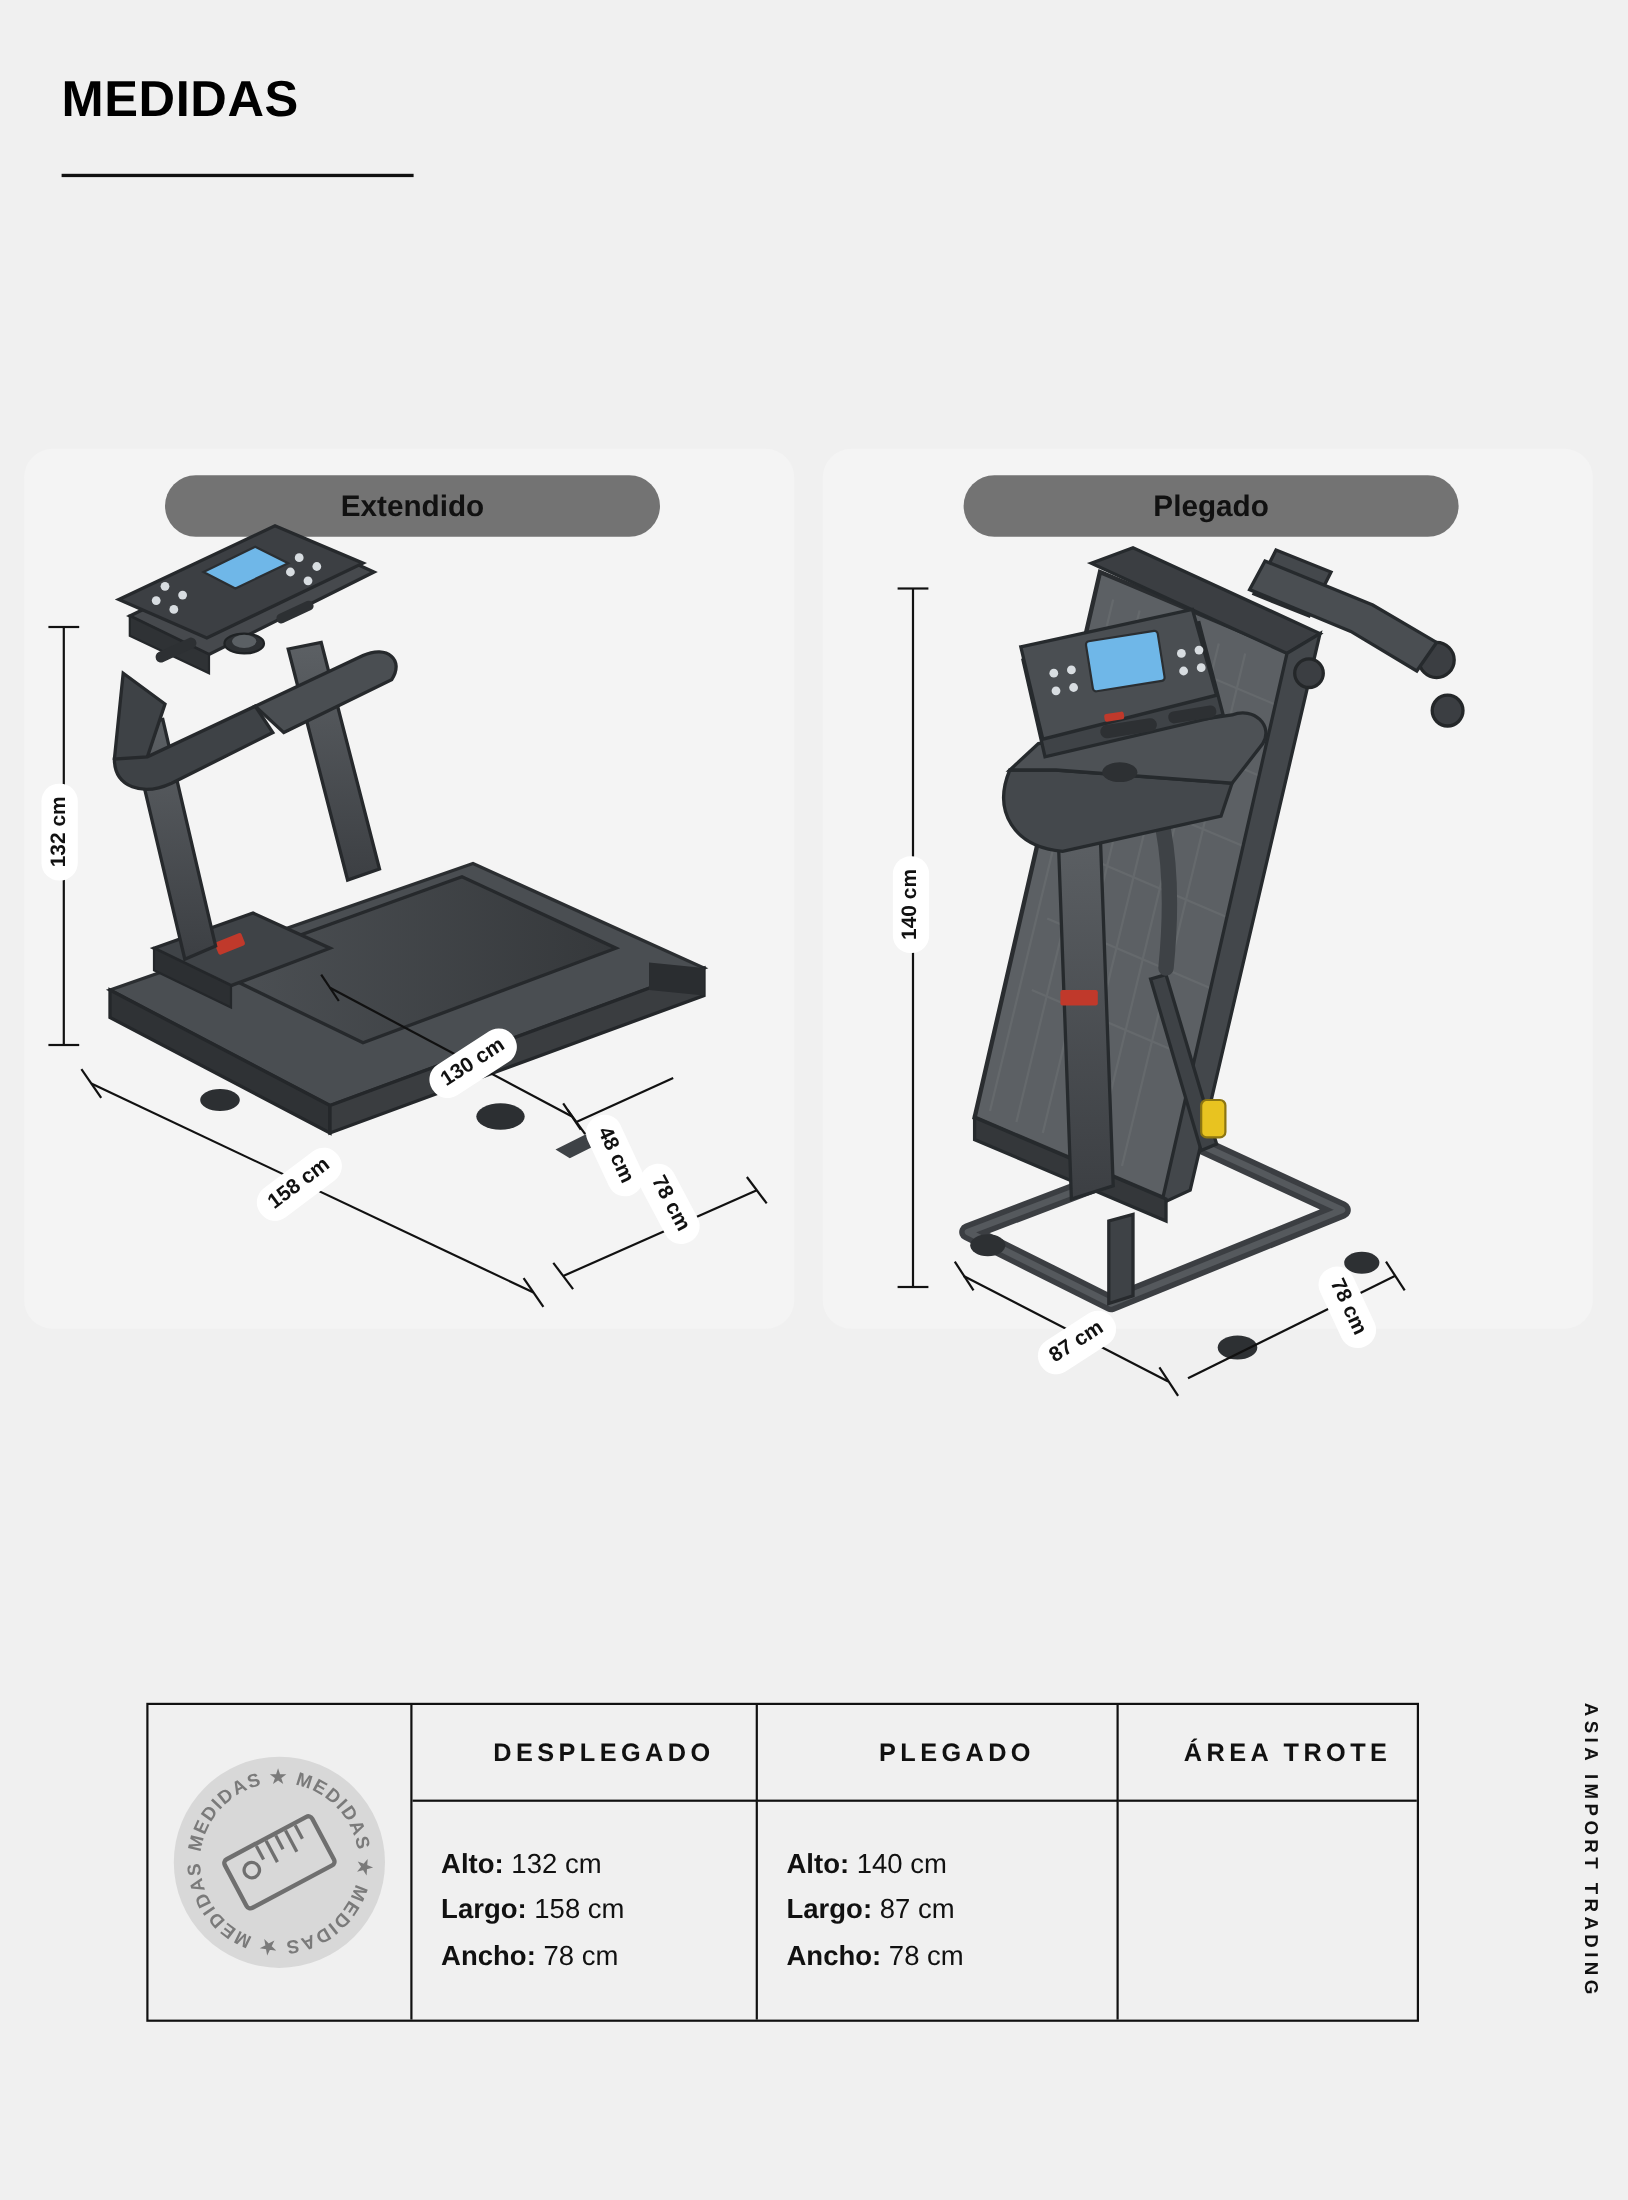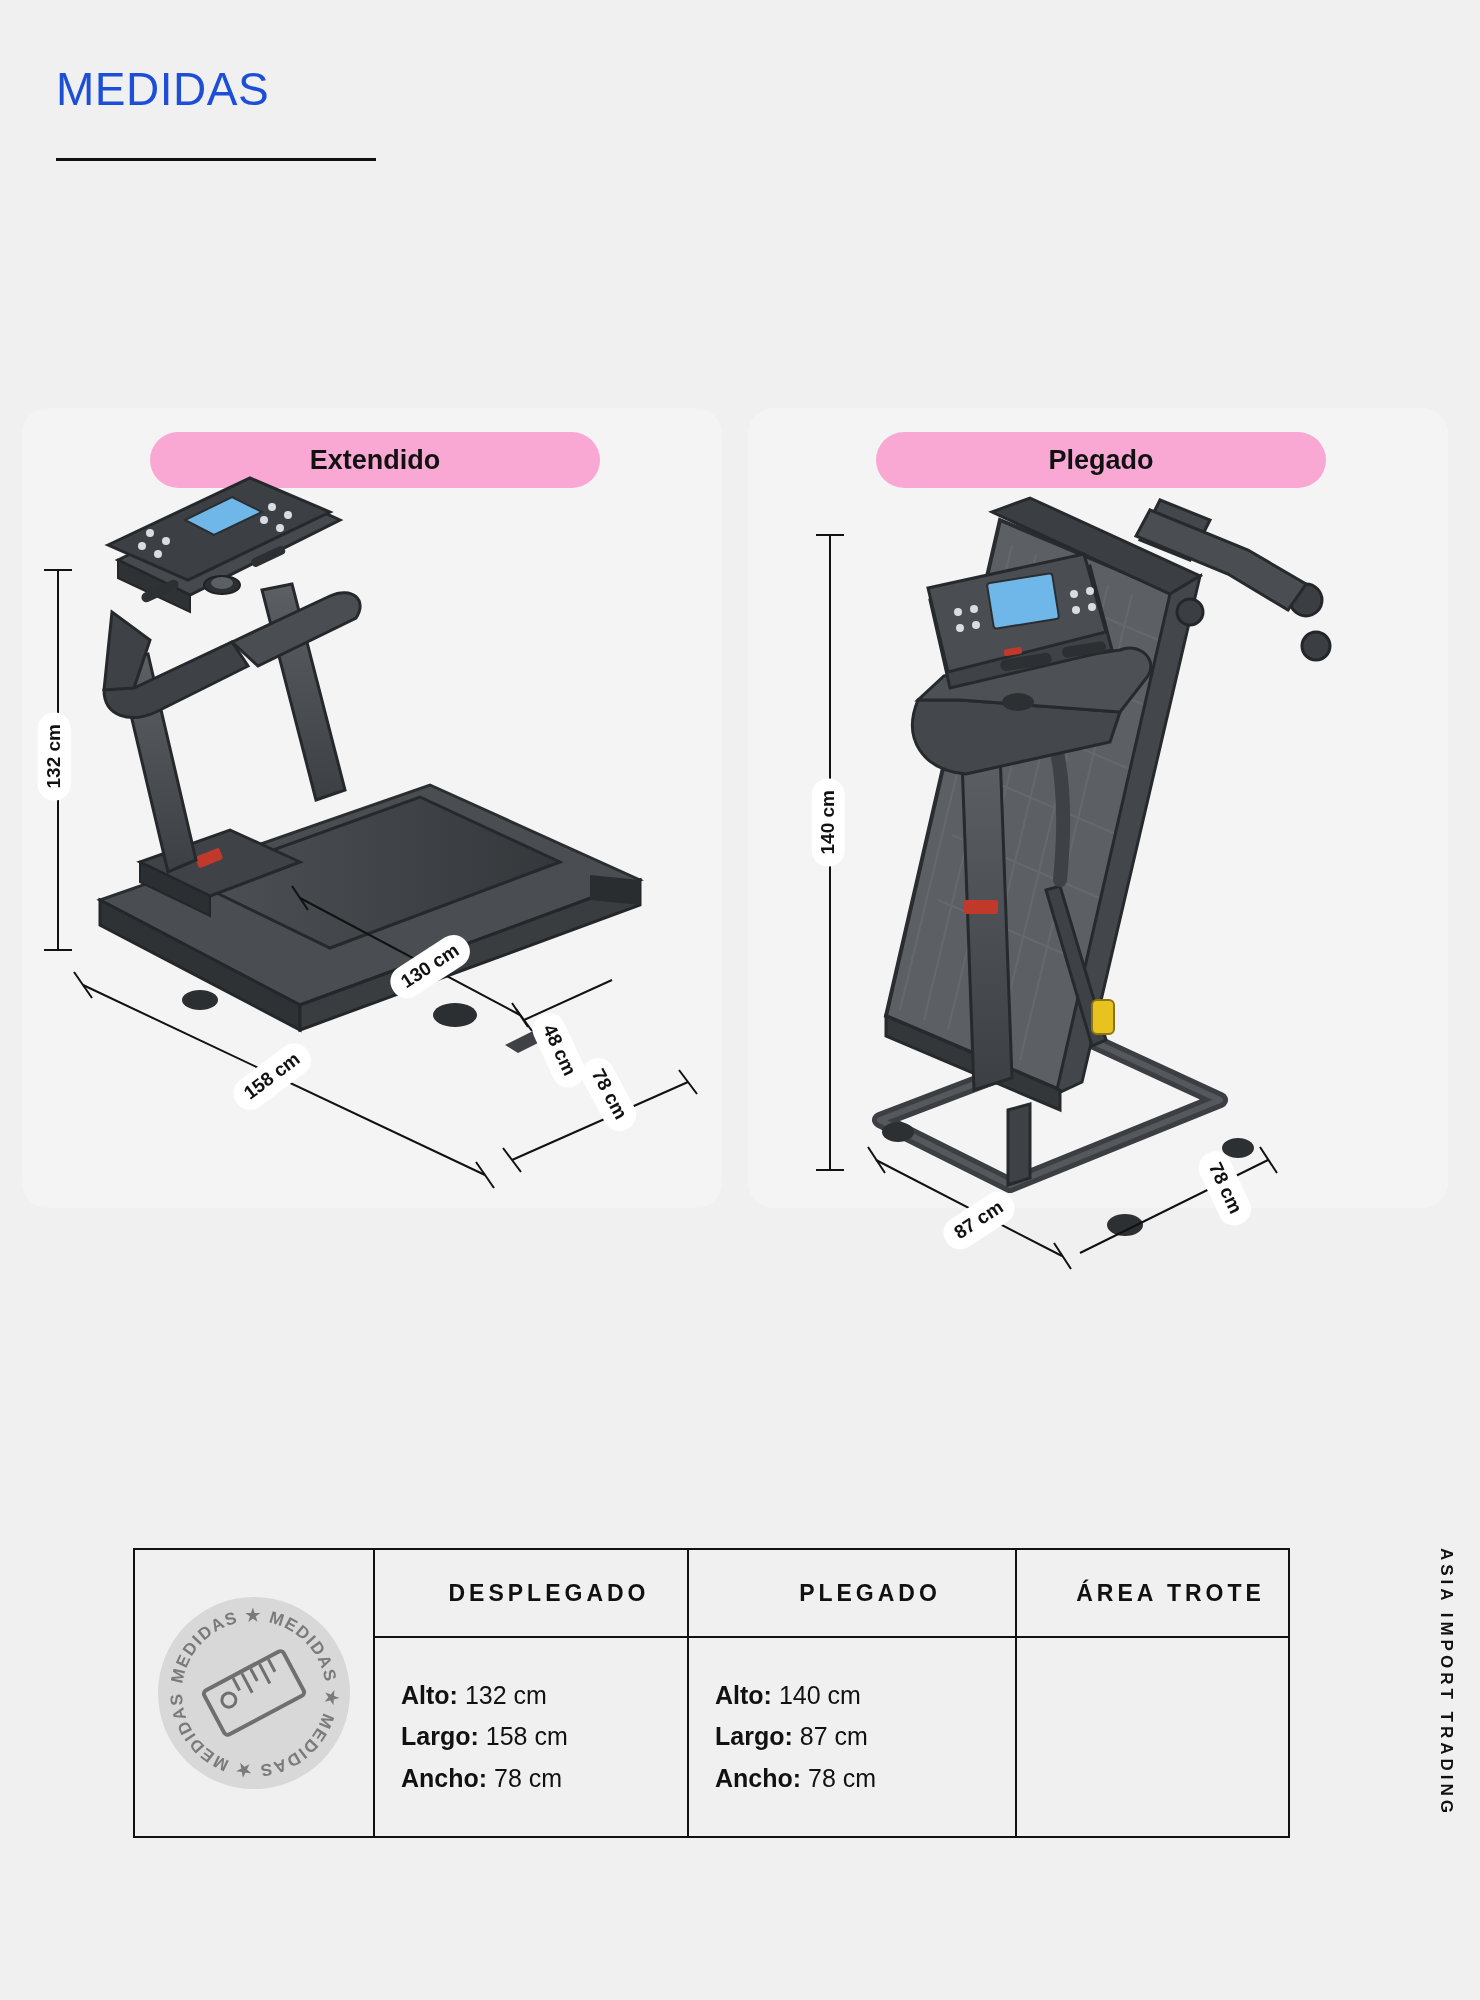--- a/index.html
+++ b/index.html
@@ -15,23 +15,23 @@
     position: relative;
     overflow: hidden;
   }
 
   
   .page-title {
     position: absolute;
     left: 56px;
     top: 62px;
     font-size: 46px;
-    font-weight: normal;
+    font-weight: bold;
     letter-spacing: 0.5px;
-    color: #1d4ed8;
+    color: #000000;
   }
   .title-rule {
     position: absolute;
     left: 56px;
     top: 158px;
     width: 320px;
     height: 3px;
     background: #111;
   }
 
@@ -41,21 +41,21 @@
     background: #f4f4f4;
     border-radius: 26px;
   }
   .panel-left  { left: 22px;  top: 408px; width: 700px; height: 800px; }
   .panel-right { left: 748px; top: 408px; width: 700px; height: 800px; }
 
   .panel-tab {
     position: absolute;
     top: 432px;
     height: 56px;
-    background: #f9a8d4;
+    background: #737373;
     border-radius: 28px;
     display: flex;
     align-items: center;
     justify-content: center;
     font-size: 27px;
     font-weight: bold;
     color: #111;
   }
   .tab-left  { left: 150px; width: 450px; }
   .tab-right { left: 876px; width: 450px; }

